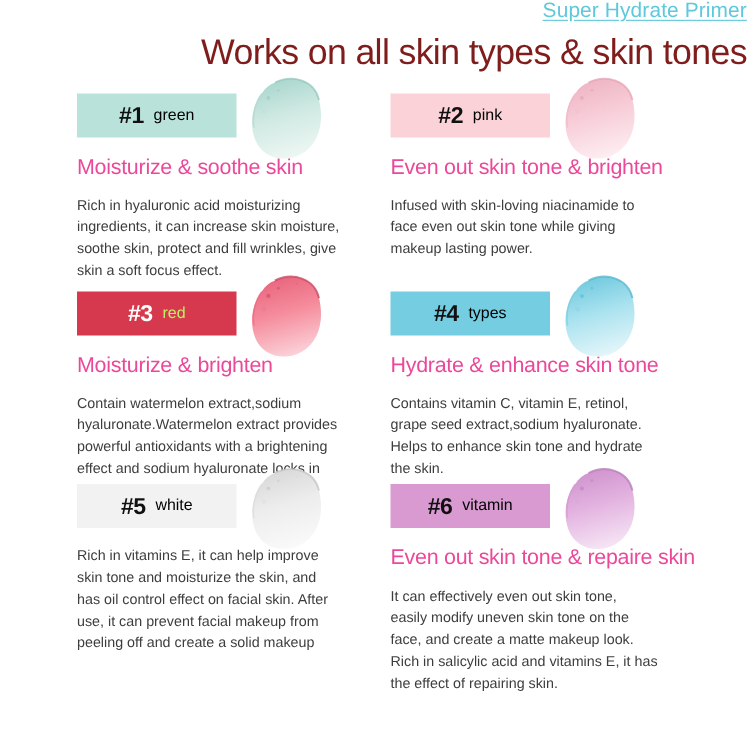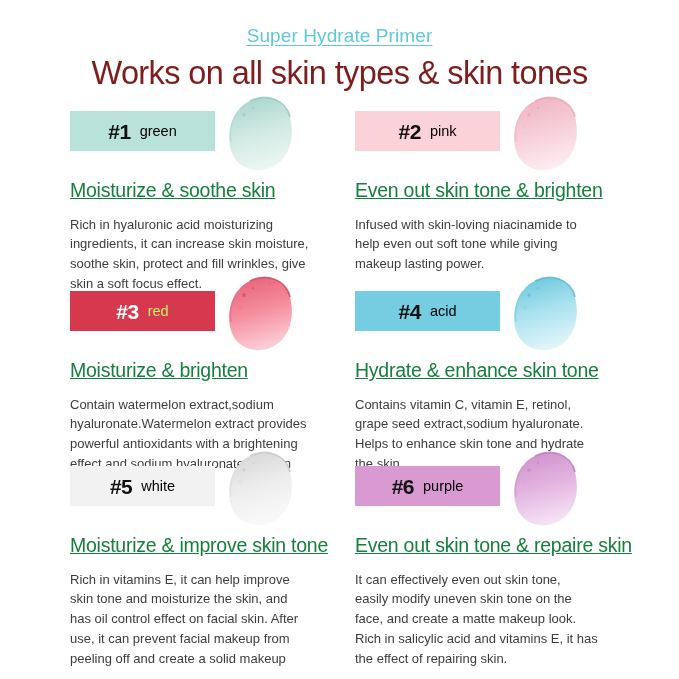--- a/index.html
+++ b/index.html
@@ -19,22 +19,21 @@
   .page {
     position: relative;
     width: 679px;
     height: 679px;
     box-sizing: border-box;
     background: #ffffff;
   }
 
   
   .header {
-    text-align: center;
-    padding-top: 26px;
+    text-align: right;
   }
   .brand-title {
     font-size: 19px;
     font-weight: 400;
     color: #5ec8dc;
     letter-spacing: 0.1px;
     text-decoration: underline;
     text-underline-offset: 3px;
     line-height: 1.1;
     margin: 0;
@@ -104,28 +103,27 @@
     left: 150px;
     top: -18px;
     width: 78px;
     height: 82px;
     pointer-events: none;
   }
   .smear svg { display: block; width: 100%; height: 100%; }
 
   
   .card-title {
-    margin: 26px 0 0 0;
+    margin: 14px 0 0 0;
     font-size: 19.5px;
     font-weight: 400;
-    color: #15803d;
+    color: #ec4899;
     letter-spacing: -0.25px;
     line-height: 1.15;
     white-space: nowrap;
-    text-decoration: underline;
   }
   .card-body {
     margin: 13px 0 0 0;
     font-size: 13px;
     font-weight: 400;
     color: #3d3d3d;
     line-height: 1.52;
     max-width: 250px;
     white-space: pre-line;
   }
@@ -194,21 +192,21 @@
             <path d="M18 18 C12 26 9 38 11 49" fill="none" stroke="#efb4c4" stroke-width="1.3" opacity="0.6"></path>
             <circle cx="24" cy="22" r="1.7" fill="#e8a5b8" opacity="0.8"></circle>
             <circle cx="33" cy="15" r="1.2" fill="#e8a5b8" opacity="0.7"></circle>
             <circle cx="20" cy="34" r="2.2" fill="#f3c2ce" opacity="0.8"></circle>
             <circle cx="50" cy="11" r="1.1" fill="#f0bccb" opacity="0.7"></circle>
           </svg>
         </div>
       </div>
       <p class="card-title">Even out skin tone &amp; brighten</p>
       <p class="card-body">Infused with skin-loving niacinamide to
-help even out soft tone while giving
+face even out skin tone while giving
 makeup lasting power.</p>
     </div>
 
     <div class="cell row-h-2">
       <div class="swatch-row">
         <div class="label-bar" style="background: rgb(214, 57, 78);">
           <span class="label-num on-dark">#3</span>
           <span class="label-name on-dark">red</span>
         </div>
         <div class="smear">
@@ -235,21 +233,21 @@
 hyaluronate.Watermelon extract provides
 powerful antioxidants with a brightening
 effect and sodium hyaluronate locks in
 moisture.</p>
     </div>
 
     <div class="cell row-h-2">
       <div class="swatch-row">
         <div class="label-bar" style="background: rgb(116, 205, 225);">
           <span class="label-num">#4</span>
-          <span class="label-name">acid</span>
+          <span class="label-name">types</span>
         </div>
         <div class="smear">
           <svg viewBox="0 0 78 82" xmlns="http://www.w3.org/2000/svg">
             <defs>
               <linearGradient id="g4" x1="0.35" y1="0" x2="0.6" y2="1">
                 <stop offset="0" stop-color="#70c9de"></stop>
                 <stop offset="0.45" stop-color="#a9e2ef"></stop>
                 <stop offset="1" stop-color="#e5f6fa"></stop>
               </linearGradient>
             </defs>
@@ -288,33 +286,32 @@
             <path d="M30 8 C46 0 66 6 70 24 C75 44 70 64 54 73 C38 82 18 76 12 60 C6 45 10 28 18 18 C21 13 25 10 30 8 Z" fill="url(#g5)"></path>
             <path d="M30 8 C46 0 66 6 70 24" fill="none" stroke="#c6c6c6" stroke-width="1.6" opacity="0.8"></path>
             <path d="M18 18 C12 26 9 38 11 49" fill="none" stroke="#d8d8d8" stroke-width="1.3" opacity="0.6"></path>
             <circle cx="24" cy="22" r="1.7" fill="#cfcfcf" opacity="0.85"></circle>
             <circle cx="33" cy="15" r="1.2" fill="#cfcfcf" opacity="0.7"></circle>
             <circle cx="20" cy="34" r="2.1" fill="#e2e2e2" opacity="0.85"></circle>
             <circle cx="50" cy="11" r="1.1" fill="#dcdcdc" opacity="0.7"></circle>
           </svg>
         </div>
       </div>
-      <p class="card-title">Moisturize &amp; improve skin tone</p>
       <p class="card-body">Rich in vitamins E, it can help improve
 skin tone and moisturize the skin, and
 has oil control effect on facial skin. After
 use, it can prevent facial makeup from
 peeling off and create a solid makeup</p>
     </div>
 
     <div class="cell row-h-3">
       <div class="swatch-row">
         <div class="label-bar" style="background: rgb(217, 154, 210);">
           <span class="label-num">#6</span>
-          <span class="label-name">purple</span>
+          <span class="label-name">vitamin</span>
         </div>
         <div class="smear">
           <svg viewBox="0 0 78 82" xmlns="http://www.w3.org/2000/svg">
             <defs>
               <linearGradient id="g6" x1="0.35" y1="0" x2="0.6" y2="1">
                 <stop offset="0" stop-color="#cf93cd"></stop>
                 <stop offset="0.45" stop-color="#e3b3e0"></stop>
                 <stop offset="1" stop-color="#f6e6f5"></stop>
               </linearGradient>
             </defs>

